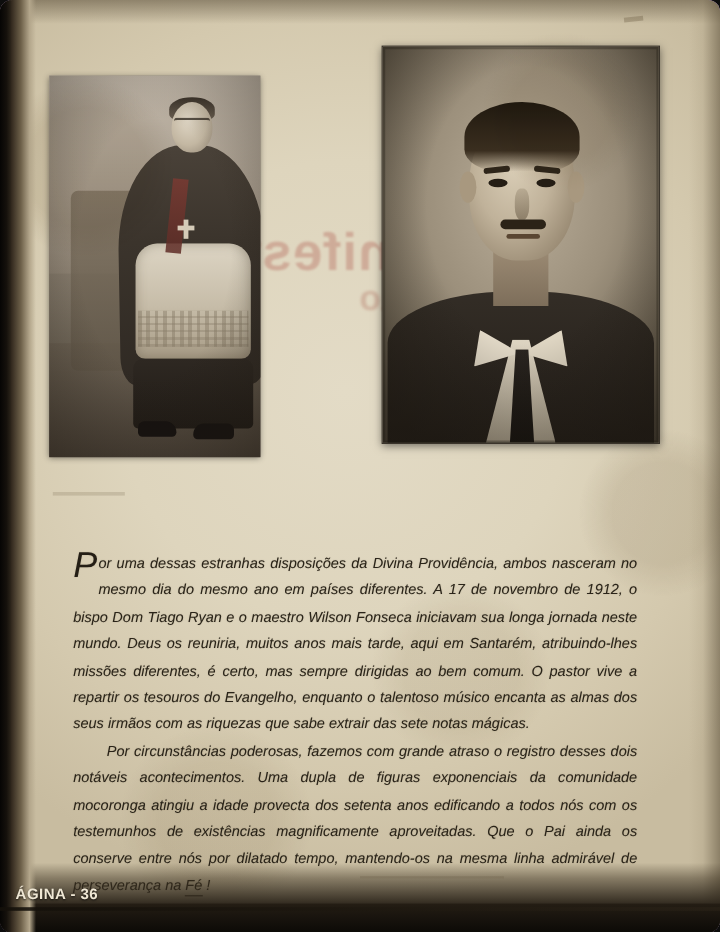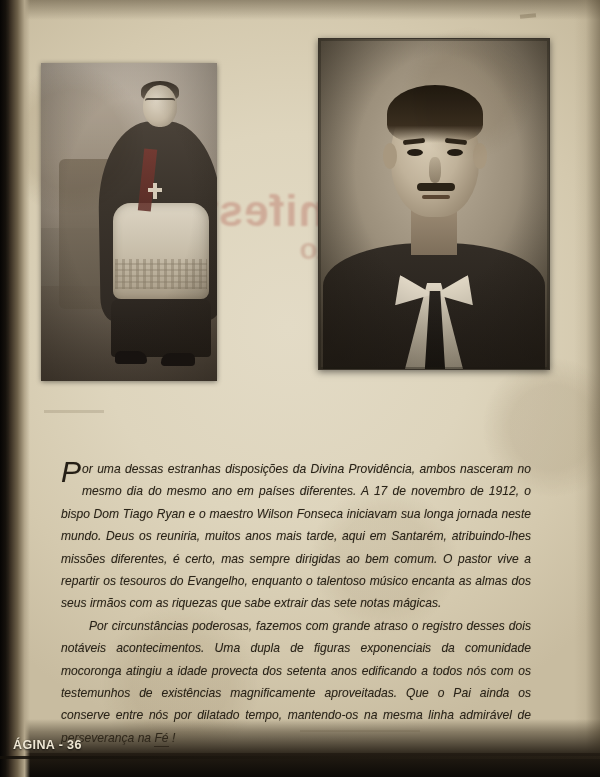--- a/index.html
+++ b/index.html
@@ -7,20 +7,21 @@
     padding: 0;
     background: #0d0d0d;
   }
   .page {
     position: relative;
     width: 600px;
     height: 777px;
     overflow: hidden;
     background: #8b5cf6;
     font-family: "Liberation Sans", sans-serif;
+    border-radius: 10px;
   }
 
   
   .paper {
     position: absolute;
     left: 0; top: 0;
     width: 600px; height: 777px;
     background:
       radial-gradient(ellipse 70% 55% at 48% 42%, #e3dbc6 0%, #ded5bd 45%, #d4c9ae 75%, #c8bca0 100%);
   }

